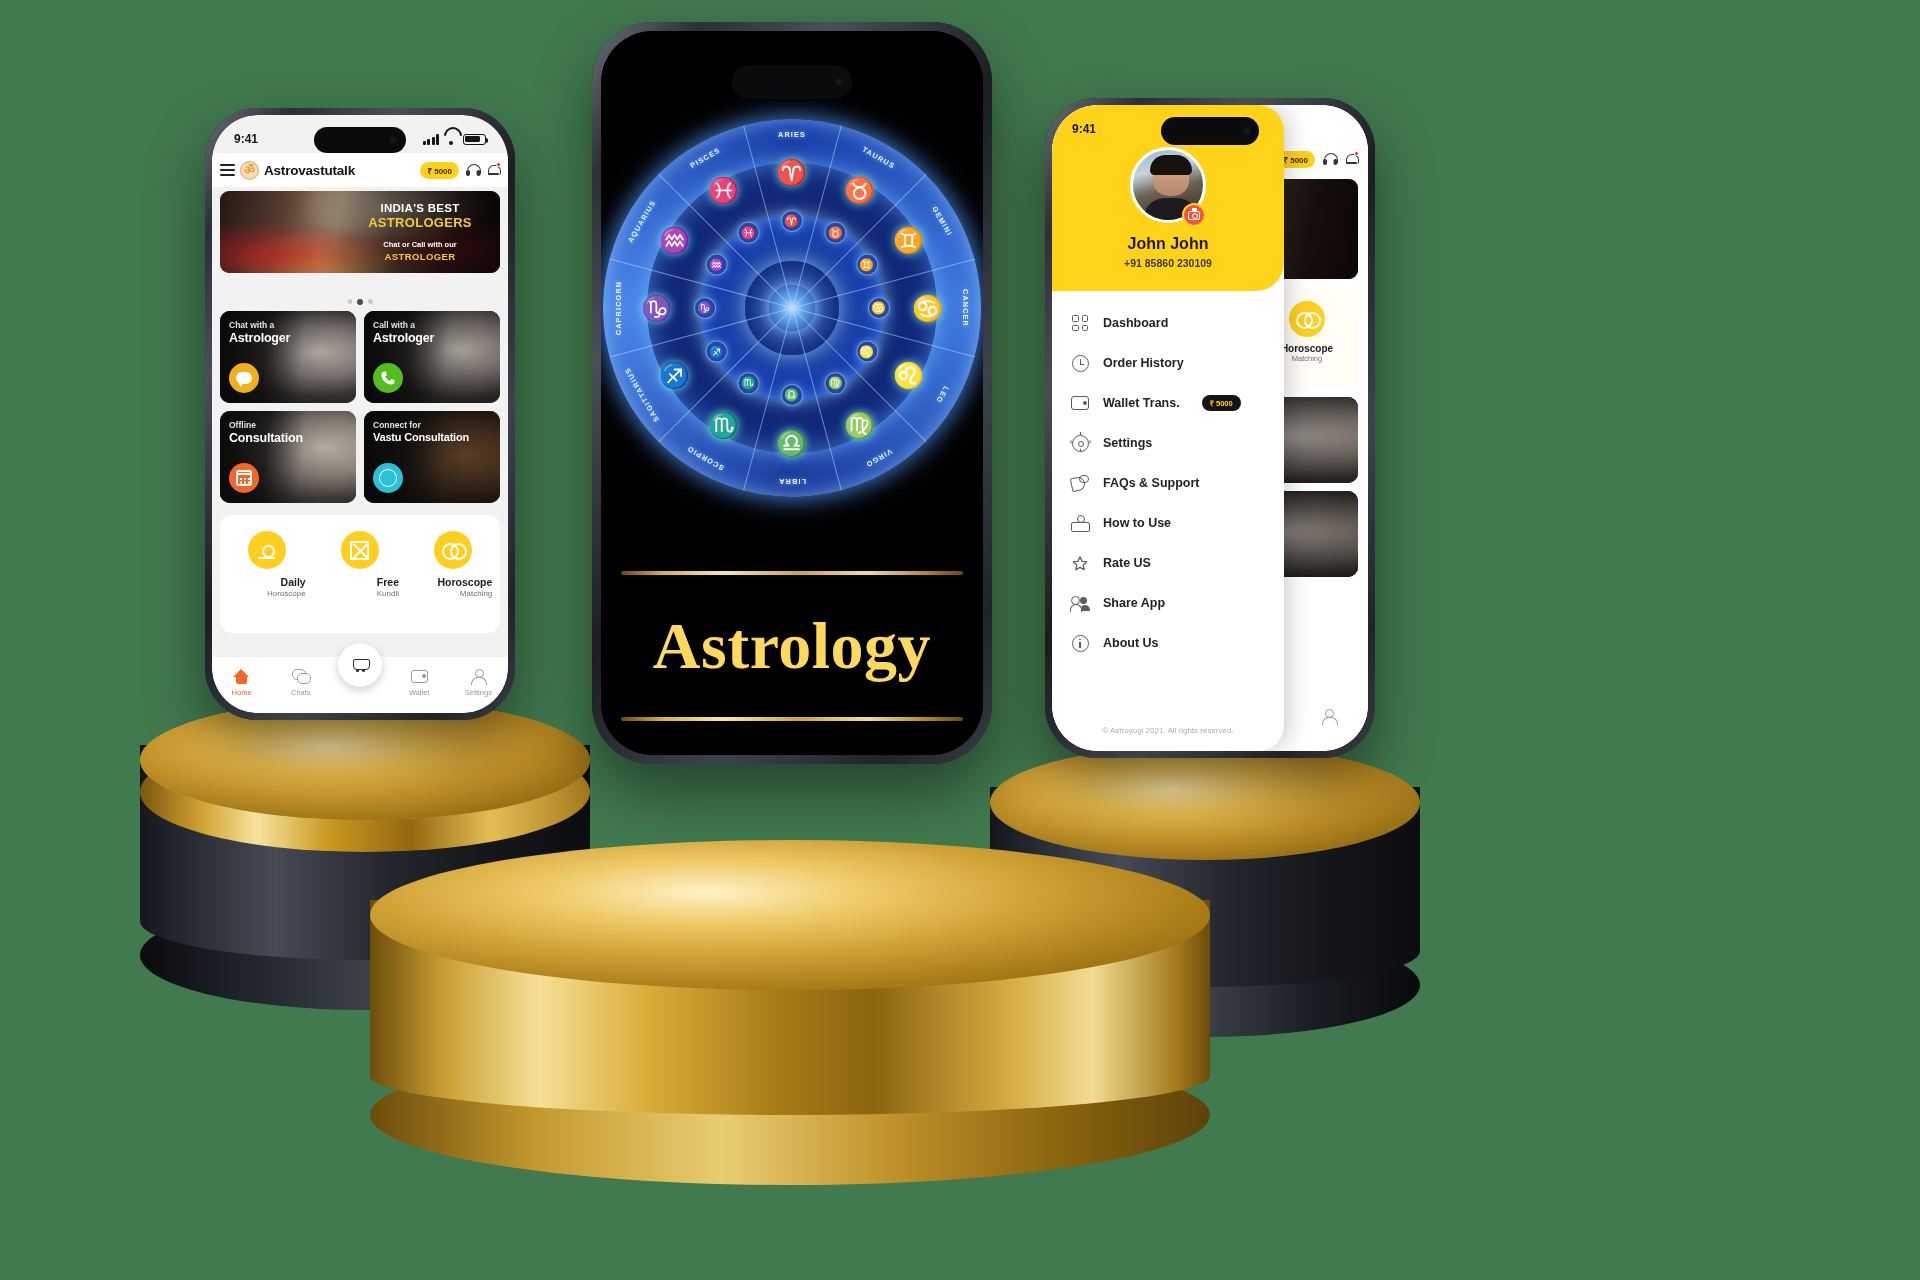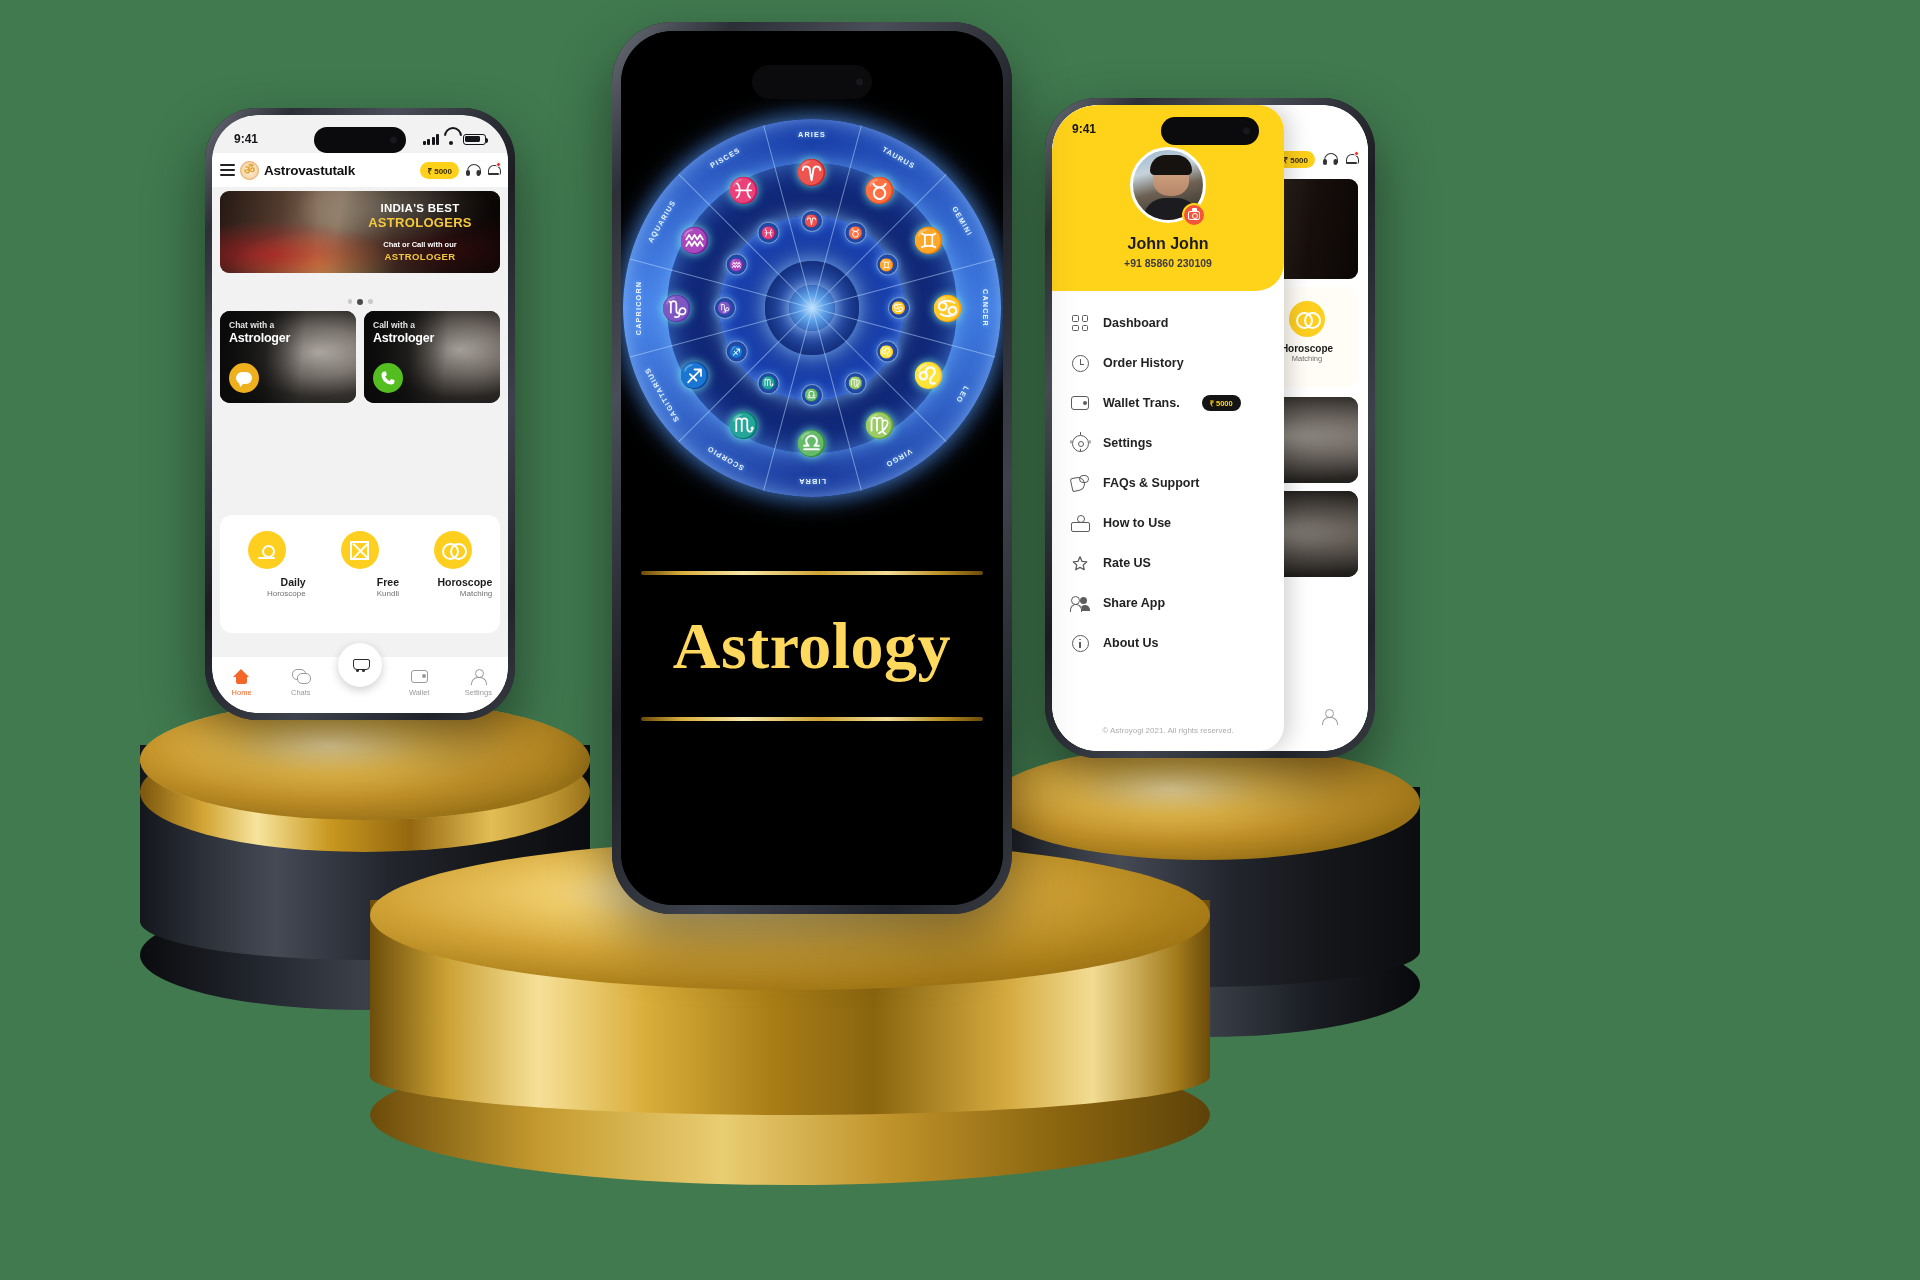--- a/index.html
+++ b/index.html
@@ -229,21 +229,21 @@
   .cart-fab { position:absolute; left:50%; transform:translateX(-50%); bottom:26px; width:44px; height:44px;
     border-radius:50%; background:#fff; box-shadow:0 3px 10px rgba(0,0,0,.2); z-index:24;
     display:flex; align-items:center; justify-content:center; }
   .cart-g{width:19px;height:17px;position:relative;color:#2b2b2b;}
   .cart-g:before{content:"";position:absolute;left:2px;top:2px;width:15px;height:9px;border:1.8px solid currentColor;
     border-radius:2px 2px 4px 4px;}
   .cart-g:after{content:"";position:absolute;left:5px;top:12.5px;width:3.2px;height:3.2px;border-radius:50%;
     background:currentColor;box-shadow:6px 0 0 currentColor;}
 
   
-  #phone-center { left:612px; top:22px; width:400px; height:892px; z-index:10; }
+  #phone-center { left:592px; top:22px; width:400px; height:742px; z-index:10; }
   #phone-center .frame { padding:9px; border-radius:60px; }
   #phone-center { border-radius:60px; }
   #phone-center .inner { border-radius:52px; }
   #phone-center .screen { border-radius:50px; background:#000; }
   #phone-center .island { top:34px; width:120px; height:34px; }
   .wheel-wrap { position:absolute; left:50%; top:88px; transform:translateX(-50%); width:378px; height:378px; }
   .wheel-glow { position:absolute; inset:-16px; border-radius:50%;
     background:radial-gradient(circle, rgba(70,150,255,.45) 0%, rgba(30,80,200,.18) 55%, rgba(0,0,0,0) 72%); }
   .ring-outer { position:absolute; inset:0; border-radius:50%;
     background:conic-gradient(from 0deg,#1a3fa8,#3f7ae0,#1c3c9e,#4a86ea,#1a3fa8);
@@ -460,20 +460,42 @@
                 radial-gradient(ellipse at 70% 42%,#cfc8c0 0%,#827a73 34%,#2f2c29 64%,#0f0f0f 100%);"></div>
               <div class="shade"></div>
               <div class="t1">Call with a</div>
               <div class="t2">Astrologer</div>
               <div class="fab fab-call">
                   <span class="ph-glyph"></span>
                 </div>
             </div>
           </div>
 
+          <div class="grid2" id="grid-b">
+            <div class="tile">
+              <div class="photo" style="background:
+                radial-gradient(ellipse at 74% 40%,#ded6c9 0%,#9c9287 36%,#44403a 66%,#131313 100%);"></div>
+              <div class="shade"></div>
+              <div class="t1">Offline</div>
+              <div class="t2">Consultation</div>
+              <div class="fab fab-cal">
+                  <span class="cal-glyph"></span>
+                </div>
+            </div>
+            <div class="tile">
+              <div class="photo" style="background:
+                radial-gradient(ellipse at 72% 48%,#6f4a2c 0%,#4a3320 34%,#241a12 66%,#0d0d0d 100%);"></div>
+              <div class="shade"></div>
+              <div class="t1">Connect for</div>
+              <div class="t2" style="font-size:11px">Vastu Consultation</div>
+              <div class="fab fab-vastu">
+                  <span class="comp-glyph"></span>
+                </div>
+            </div>
+          </div>
 
           <div class="quick">
             <div class="q">
               <div class="circle">
                   <span class="sun-glyph"></span>
                 </div>
               <div class="l1">Daily</div>
               <div class="l2">Horoscope</div>
             </div>
             <div class="q">

